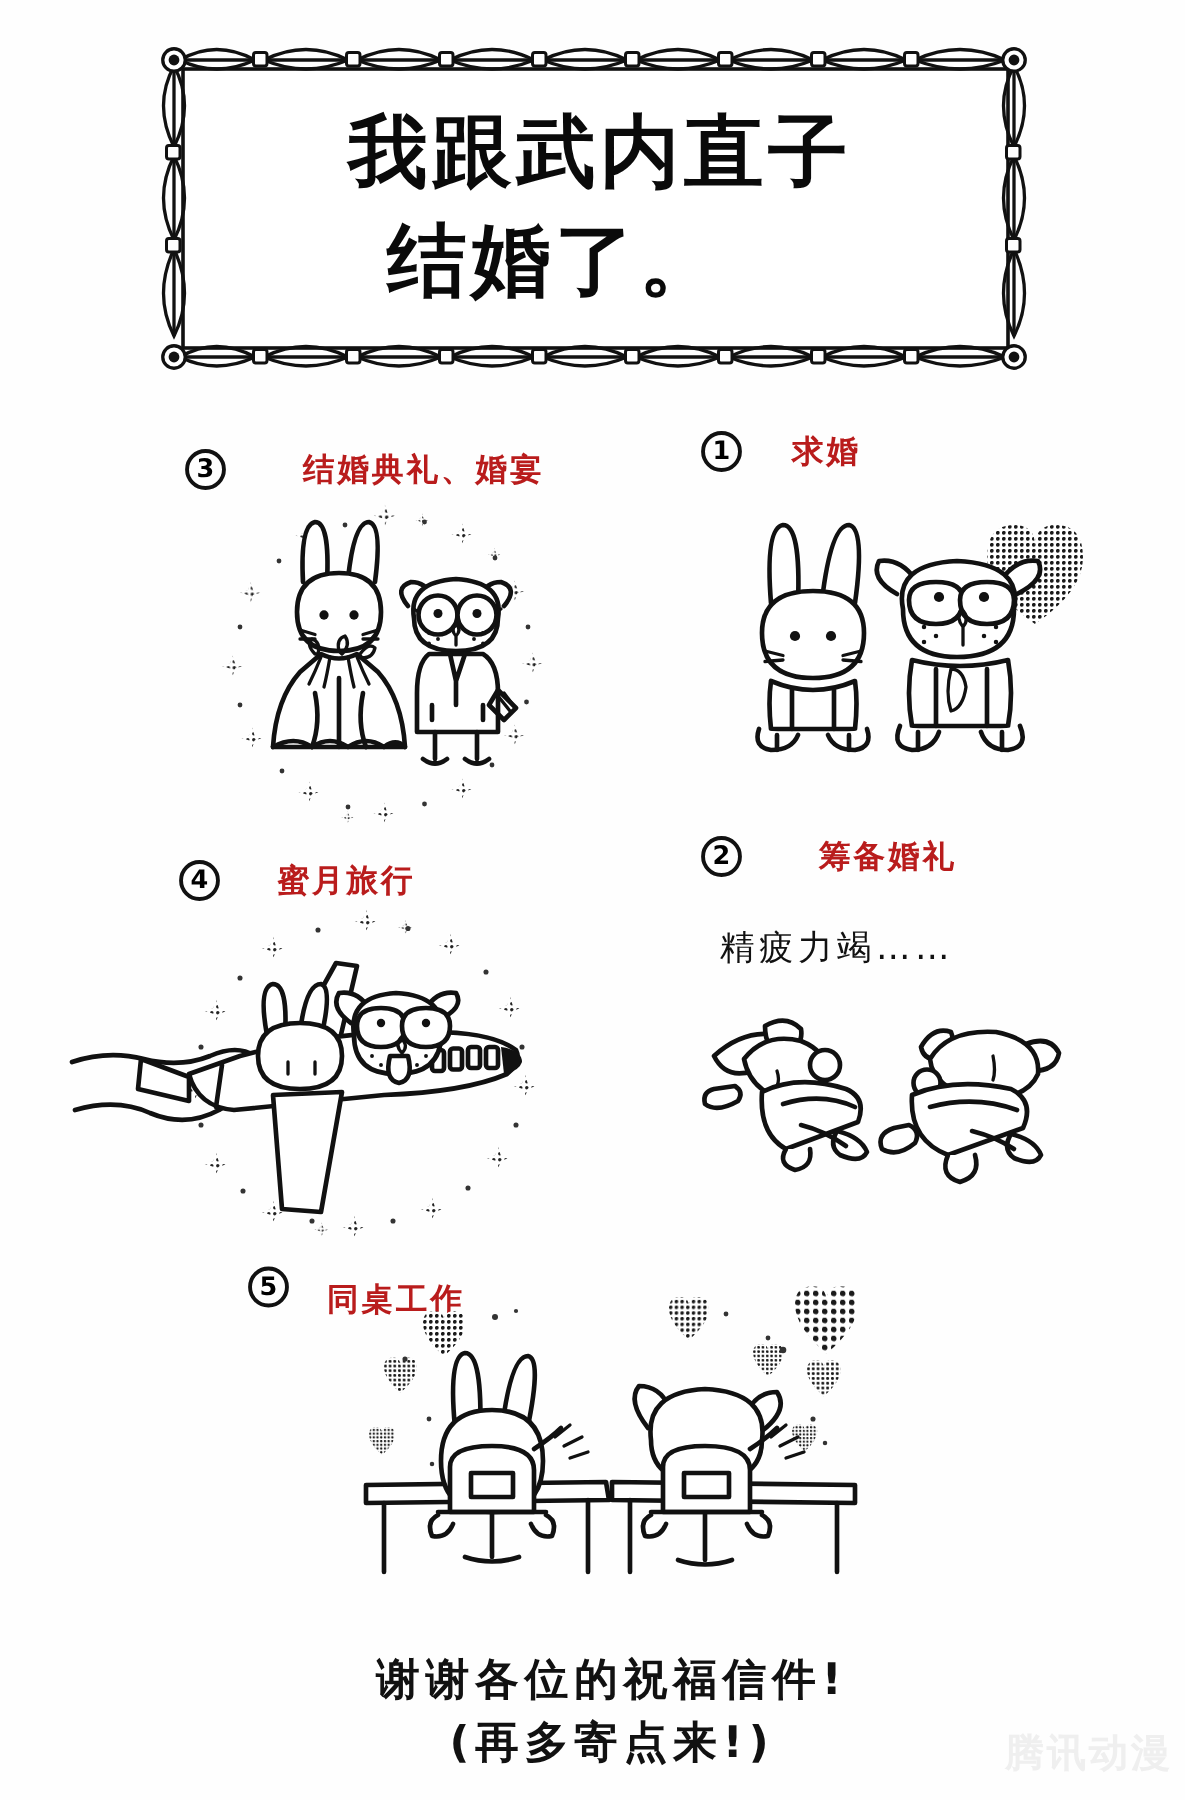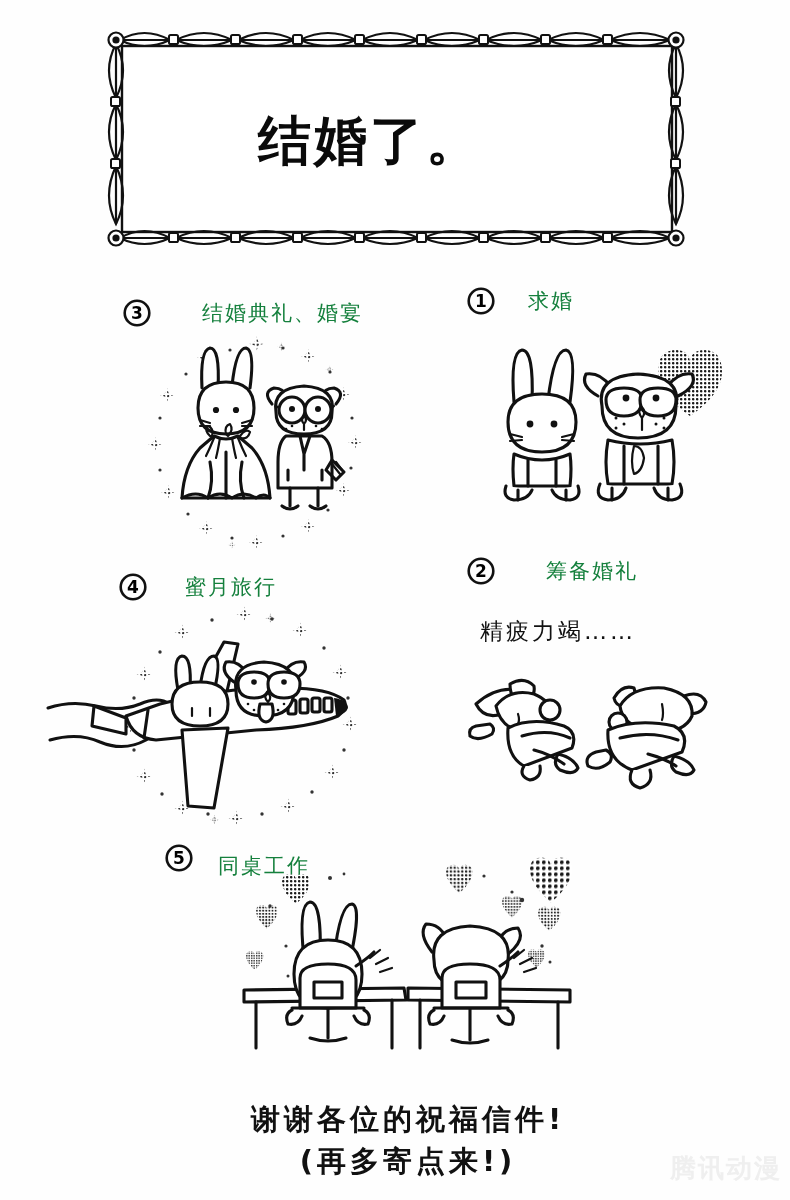--- a/index.html
+++ b/index.html
@@ -32,21 +32,21 @@
   .num-badge{
     width:30px;height:30px;flex:0 0 30px;position:relative;
     display:flex;align-items:center;justify-content:center;
   }
   .num-badge svg{position:absolute;left:0;top:0;}
   .num-badge span{
     position:relative;font-size:17px;font-weight:600;line-height:1;
     font-family:"DejaVu Sans","Liberation Sans",sans-serif;
   }
   .panel-label{
-    font-size:21px;font-weight:400;letter-spacing:2px;color:#15803d;
+    font-size:21px;font-weight:700;letter-spacing:2px;color:#b91c1c;
     font-family:"DejaVu Sans","Liberation Sans",sans-serif;
   }
   .sub-text{
     font-size:23px;font-weight:500;letter-spacing:3px;color:#111;
     font-family:"DejaVu Sans","Liberation Sans",sans-serif;white-space:nowrap;
   }
 
   .art{position:absolute;}
   .art svg{display:block;overflow:visible;}
 
@@ -156,20 +156,21 @@
         <circle cx="12" cy="12" r="3.6" fill="#111"></circle>
         <circle cx="572" cy="12" r="7.5" fill="#fff" stroke="#111" stroke-width="2.2"></circle>
         <circle cx="572" cy="12" r="3.6" fill="#111"></circle>
         <circle cx="12" cy="210" r="7.5" fill="#fff" stroke="#111" stroke-width="2.2"></circle>
         <circle cx="12" cy="210" r="3.6" fill="#111"></circle>
         <circle cx="572" cy="210" r="7.5" fill="#fff" stroke="#111" stroke-width="2.2"></circle>
         <circle cx="572" cy="210" r="3.6" fill="#111"></circle>
       </g>
     </svg>
     <div class="title-text">
+      <div class="title-line l1">我跟武内直子</div>
       <div class="title-line l2">结婚了。</div>
     </div>
   </div>
 
   <div class="panel" style="left:122px;top:298px;">
     <div class="panel-head">
       <div class="num-badge">
         <svg width="30" height="30" viewBox="0 0 30 30">
             <circle cx="15" cy="15" r="12.3" fill="none" stroke="#111" stroke-width="2.6"></circle>
           </svg>

